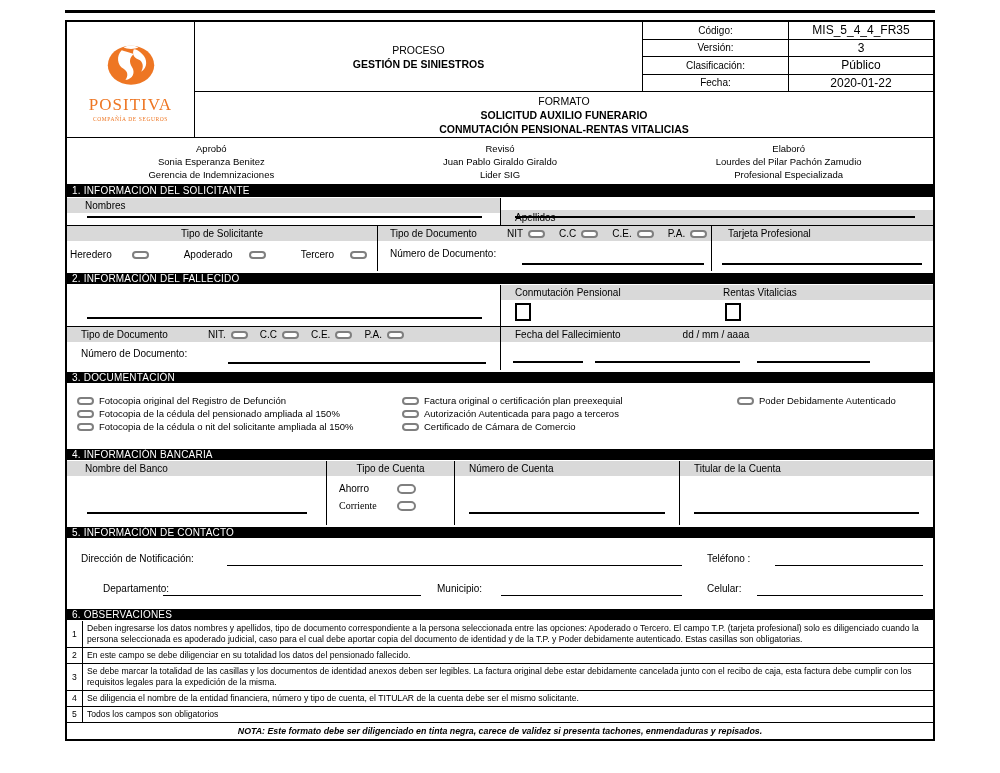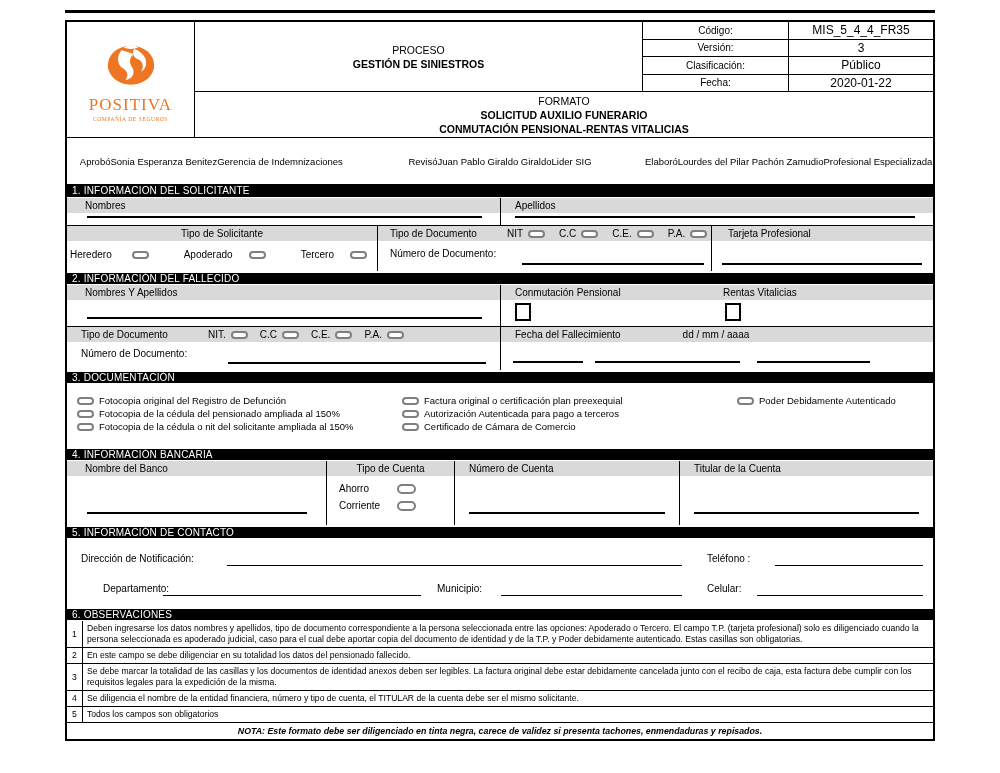--- a/index.html
+++ b/index.html
@@ -19,21 +19,21 @@
   .meta-cell { grid-row:1; grid-column:3/5; border-bottom:1px solid #000; display:flex; flex-direction:column; }
   .meta-row { flex:1; display:flex; border-bottom:1px solid #000; }
   .meta-row:last-child { border-bottom:none; }
   .meta-label { width:146px; border-right:1px solid #000; display:flex; align-items:center; justify-content:center; font-size:10px; }
   .meta-value { flex:1; display:flex; align-items:center; justify-content:center; font-size:12px; }
   .formato-cell { grid-row:2; grid-column:2/5; display:flex; flex-direction:column; align-items:center; justify-content:center; font-size:10.5px; line-height:14px; }
   .formato-cell .b { font-weight:bold; }
 
   
   .approvals { display:flex; border-top:1px solid #000; height:47px; }
-  .appr-col { flex:1; display:flex; flex-direction:row; align-items:center; justify-content:center; font-size:9.5px; line-height:13px; }
+  .appr-col { flex:1; display:flex; flex-direction:column; align-items:center; justify-content:center; font-size:9.5px; line-height:13px; }
 
   
   .secbar { background:#000; color:#fff; font-size:10px; height:14px; display:flex; align-items:center; padding-left:5px; letter-spacing:0.2px; border-top:2px solid #fff; border-bottom:1px solid #fff; }
 
   
   .band { background:#D9D9D9; height:15px; display:flex; align-items:center; font-size:10px; }
   .row { display:flex; }
   .cell { position:relative; }
   .vline { border-right:1.5px solid #000; }
   .wline { position:absolute; height:0; border-bottom:2.5px solid #000; }
@@ -137,21 +137,21 @@
     </div>
 
     <div class="secbar" style="border-top-width:0;">1. INFORMACION DEL SOLICITANTE</div>
 
     <div class="row rowA">
       <div class="cell c-left vline">
         <div class="band" style="padding-left:18px;">Nombres</div>
         <div class="wline" style="left:20px; width:395px; bottom:7px;"></div>
       </div>
       <div class="cell c-right">
-        <div class="band" style="padding-left:14px;">Apellidos</div>
+        <div class="band" style="padding-left:14px;margin-top:12px;">Apellidos</div>
         <div class="wline" style="left:14px; width:400px; bottom:7px;"></div>
       </div>
     </div>
 
     <div class="row rowB">
       <div class="cell vline" style="width:311px;text-align:right;">
         <div class="band" style="justify-content:center;">Tipo de Solicitante</div>
         <div style="display:flex; justify-content:space-between; padding:8px 10px 0 3px;">
           <span class="opt">
             <span>Heredero</span>
@@ -195,21 +195,20 @@
       <div class="cell" style="width:221px;">
         <div class="band" style="padding-left:16px;">Tarjeta Profesional</div>
         <div class="wline" style="left:10px; width:200px; bottom:6px;"></div>
       </div>
     </div>
 
     <div class="secbar">2. INFORMACIÓN DEL FALLECIDO</div>
 
     <div class="row rowA" style="height:42px;">
       <div class="cell c-left vline">
-        <div class="band" style="padding-left:18px;">Nombres Y Apellidos</div>
         <div class="wline" style="left:20px; width:395px; bottom:7px;"></div>
       </div>
       <div class="cell c-right">
         <div class="band">
           <span style="padding-left:14px;">Conmutación  Pensional</span>
           <span style="position:absolute; left:222px;">Rentas  Vitalicias</span>
         </div>
         <div class="sqbox" style="left:14px; top:18px;"></div>
         <div class="sqbox" style="left:224px; top:18px;"></div>
       </div>
@@ -297,21 +296,21 @@
         <div class="wline" style="left:20px; width:220px; bottom:11px;"></div>
       </div>
       <div class="cell vline" style="width:128px;">
         <div class="band" style="justify-content:center;">Tipo de Cuenta</div>
         <div style="display:flex; flex-direction:column; gap:6px; padding:7px 0 0 12px;">
           <span class="opt">
             <span style="width:52px;">Ahorro</span>
             <span class="oval" style="width:19px; height:10px;"></span>
           </span>
           <span class="opt">
-            <span style="width:52px;">Corriente</span>
+            <span style="width:52px;font-family:Liberation Serif, serif;">Corriente</span>
             <span class="oval" style="width:19px; height:10px;"></span>
           </span>
         </div>
       </div>
       <div class="cell vline" style="width:225px;">
         <div class="band" style="padding-left:14px;">Número de Cuenta</div>
         <div class="wline" style="left:14px; width:196px; bottom:11px;"></div>
       </div>
       <div class="cell" style="width:253px;">
         <div class="band" style="padding-left:14px;">Titular de la Cuenta</div>

